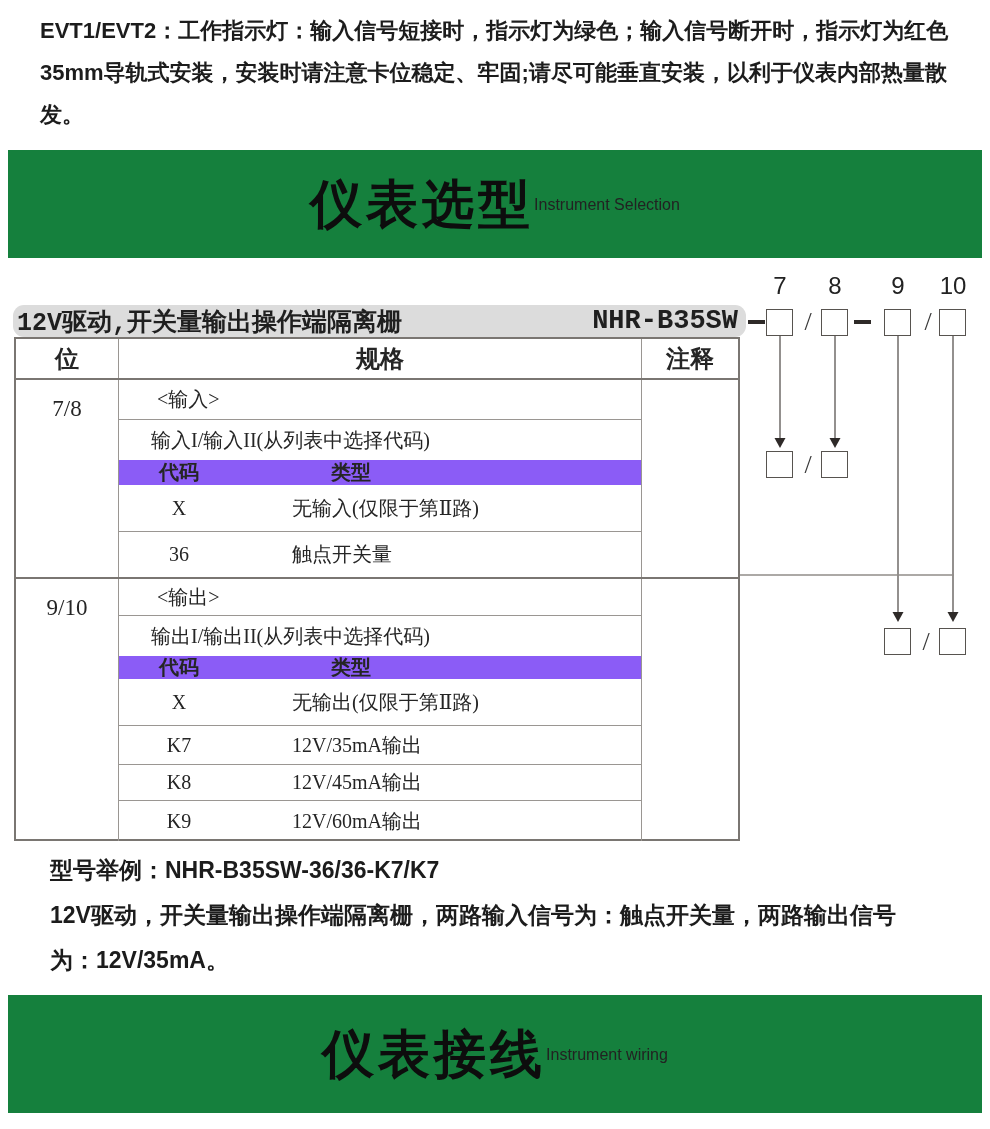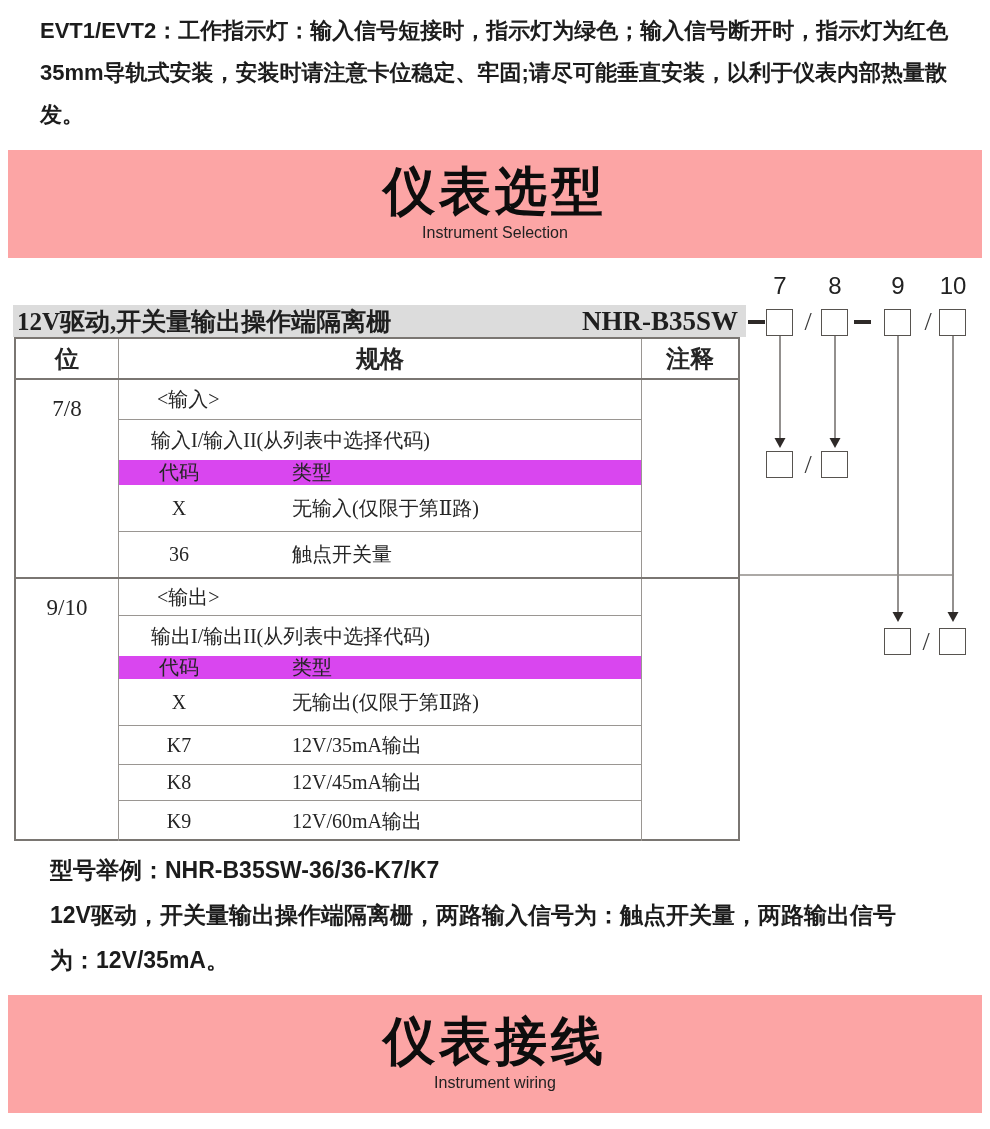--- a/index.html
+++ b/index.html
@@ -4,30 +4,30 @@
 <style>
   html,body{margin:0;padding:0;background:#ffffff;}
   .page{position:relative;width:990px;height:1129px;background:#fff;overflow:hidden;
         font-family:"Liberation Sans","DejaVu Sans",sans-serif;color:#1f1f1f;}
 
   
   .notes{position:absolute;left:40px;top:10px;width:920px;font-size:22px;font-weight:600;
          line-height:42px;color:#1c1c1c;}
 
   
-  .banner{position:absolute;left:8px;width:974px;background:#fca5a5;display:flex;
-          flex-direction:column;align-items:center;justify-content:center;}
+  .banner{position:absolute;left:8px;width:974px;background:#15803d;display:flex;
+          flex-direction:row;align-items:center;justify-content:center;}
   .banner-zh{font-size:52px;font-weight:700;letter-spacing:4px;color:#0d0d0d;line-height:56px;}
   .banner-en{font-size:16px;font-weight:400;color:#222;line-height:24px;margin-top:2px;}
   #banner-selection{top:150px;height:108px;}
   #banner-wiring{top:995px;height:118px;}
 
   
   .title-band{position:absolute;left:13px;top:305px;width:733px;height:32px;background:#dcdcdc;
-              display:flex;align-items:center;font-family:Liberation Serif, serif;}
+              display:flex;align-items:center;font-family:Liberation Mono, monospace;border-radius:11px;}
   .title-band .desc{font-size:25px;font-weight:700;padding-left:4px;white-space:nowrap;}
   .title-band .prefix{margin-left:auto;font-size:27px;font-weight:700;padding-right:8px;white-space:nowrap;}
 
   
   .digit{position:absolute;top:272px;width:40px;height:30px;text-align:center;
          font-size:24px;color:#222;font-weight:400;}
   .sel-box{position:absolute;width:27px;height:27px;border:1.5px solid #57534f;background:#fff;box-sizing:border-box;}
   .slash{position:absolute;width:22px;text-align:center;font-size:26px;
          font-family:"Liberation Serif","DejaVu Serif",serif;color:#3a3a3a;}
   .dash{position:absolute;width:17px;height:4px;background:#2e2a28;}
@@ -47,21 +47,21 @@
   .section.first{border-bottom:2px solid #7a7672;}
   .pos-cell{width:103px;border-right:1px solid #9a9692;box-sizing:border-box;
             text-align:center;font-size:23px;padding-top:16px;}
   .spec-stack{width:523px;border-right:1px solid #9a9692;box-sizing:border-box;
               display:flex;flex-direction:column;}
   .note-cell{flex:1;}
   .srow{display:flex;align-items:center;box-sizing:border-box;font-size:20px;}
   .srow.rule{border-bottom:1px solid #9a9692;}
   .group-label{padding-left:38px;}
   .group-sub{padding-left:32px;}
-  .band{background:#d946ef;font-family:"Liberation Sans","DejaVu Sans",sans-serif;font-weight:400;}
+  .band{background:#8b5cf6;font-family:"Liberation Sans","DejaVu Sans",sans-serif;font-weight:700;gap:39px;}
   .code{width:120px;text-align:center;}
   .type{padding-left:53px;}
 
   
   .example{position:absolute;left:50px;top:848px;width:900px;font-size:23px;font-weight:600;
            line-height:45px;color:#1c1c1c;}
 </style>
 </head>
 <body>
 

